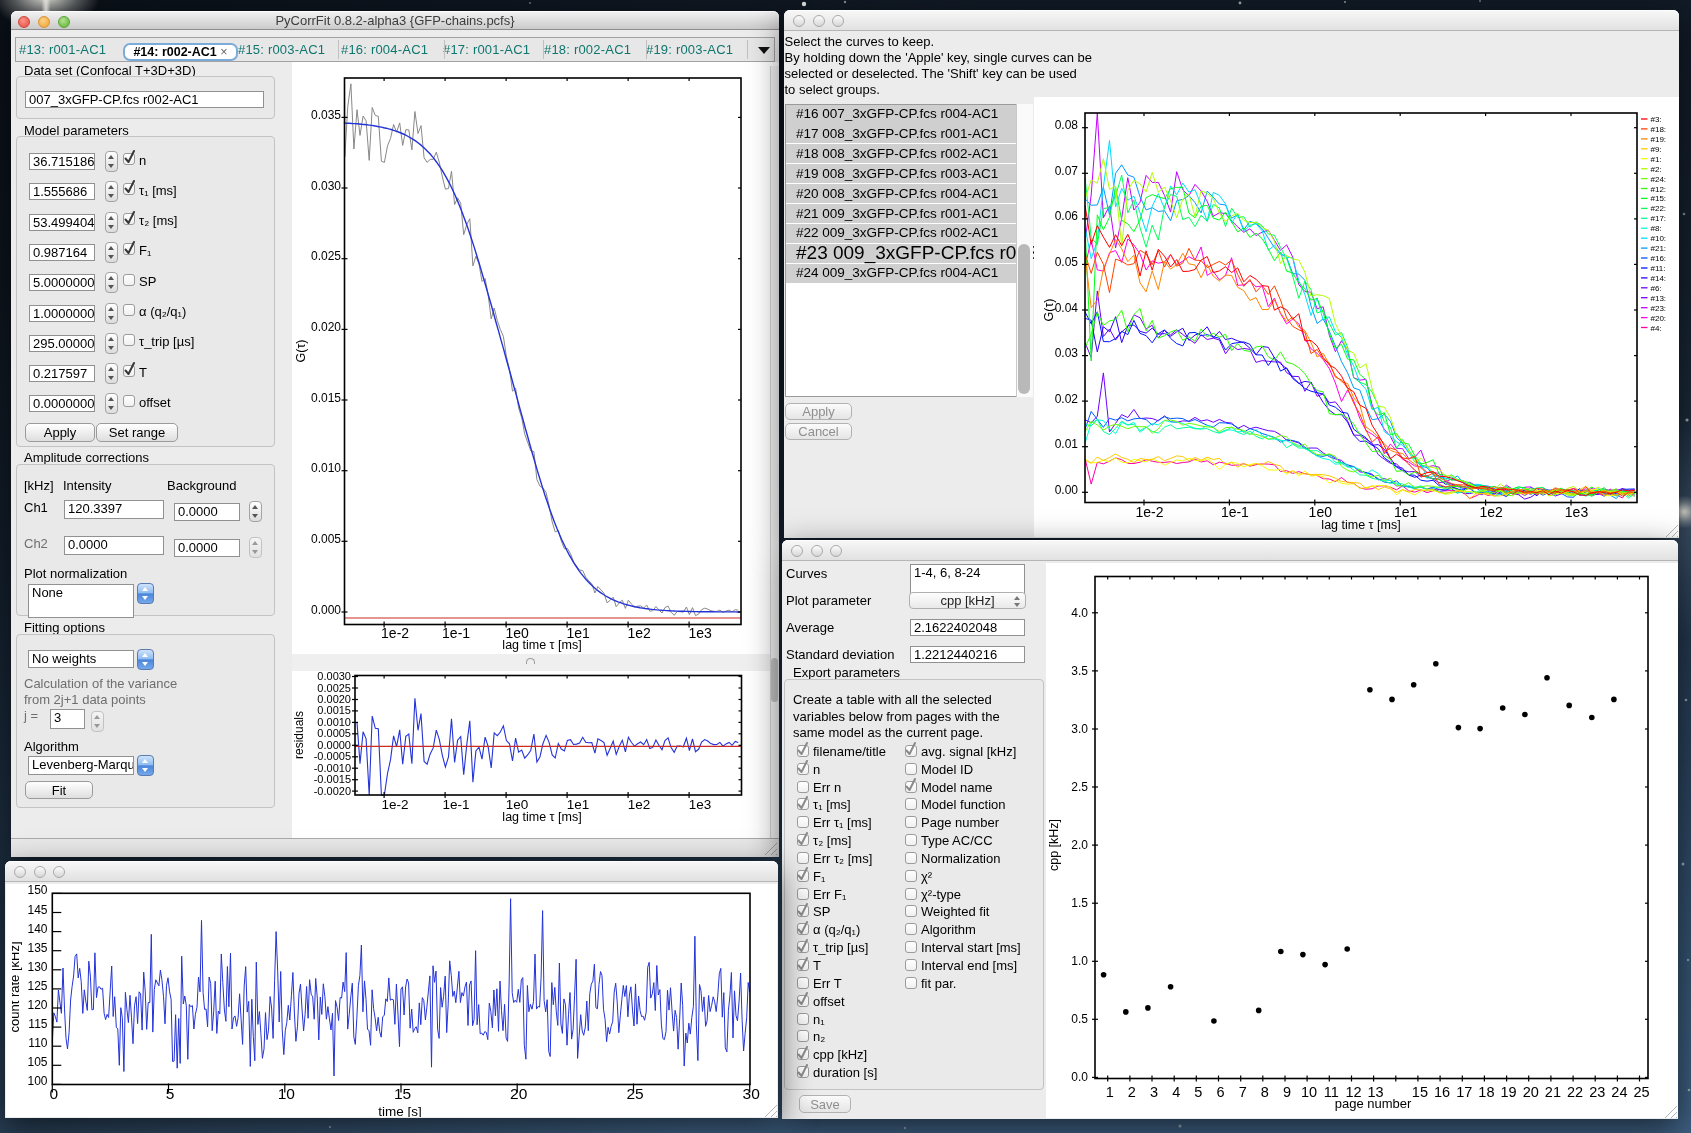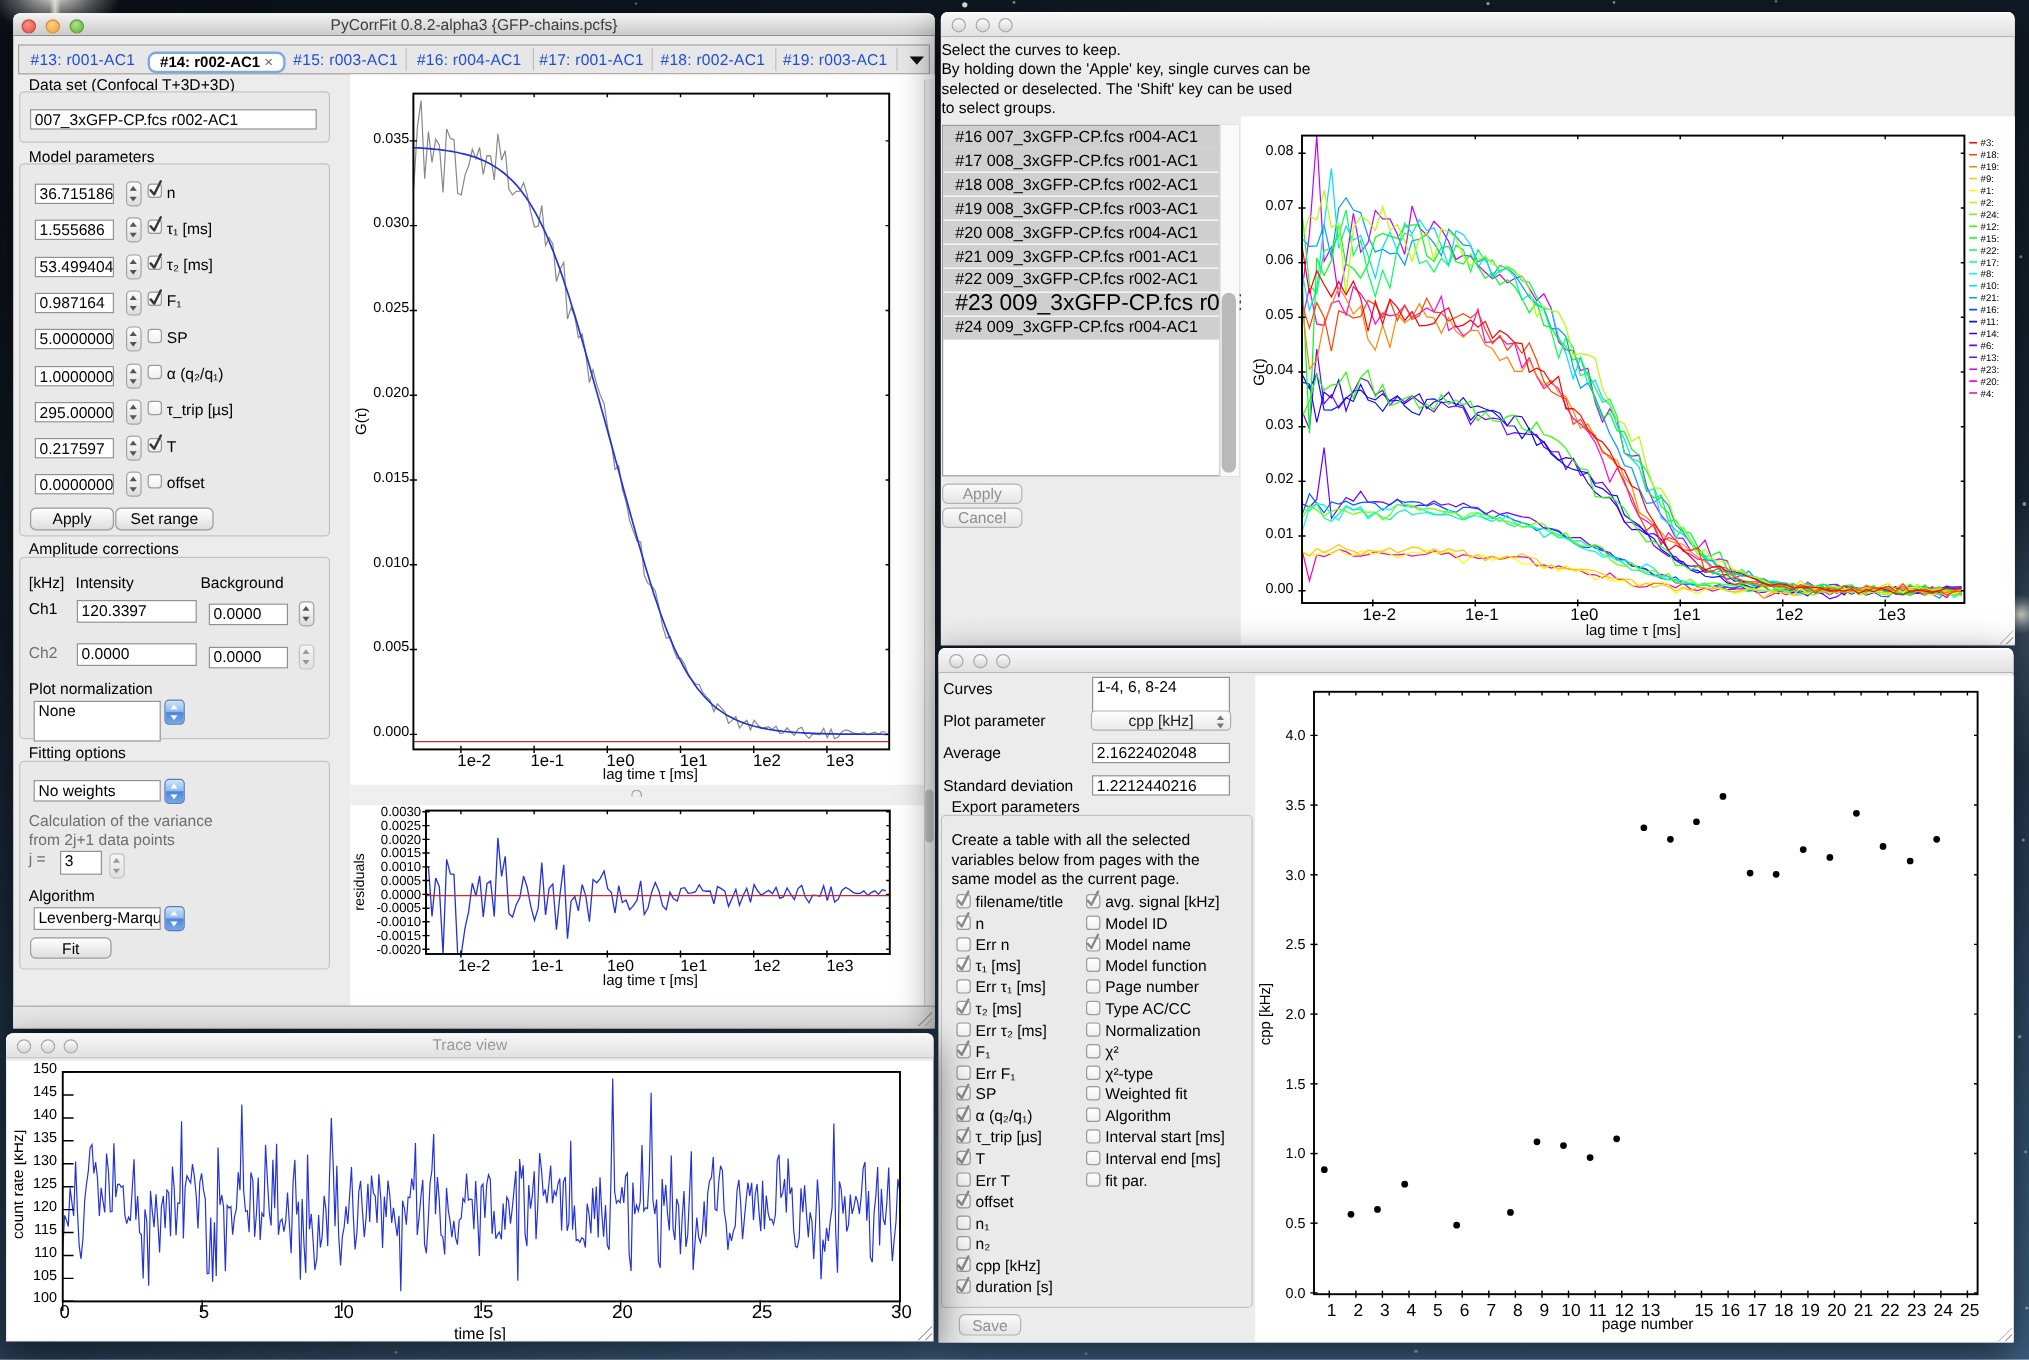--- a/index.html
+++ b/index.html
@@ -29,21 +29,21 @@
  border-radius:5px;font:13px "Liberation Sans", sans-serif;color:#000;display:flex;align-items:center;justify-content:center}
 .btni{color:#8f8f8f;border-color:#b2b2b2;background:linear-gradient(#fbfbfb,#f1f1f1 45%,#e5e5e5)}
 .cb{position:absolute;width:12px;height:12px;background:linear-gradient(#fff,#f0f0f0);border:1px solid #9b9b9b;border-radius:3px}
 .sp{position:absolute;width:13px;height:21px;background:linear-gradient(#fff,#dcdcdc);border:1px solid #a3a3a3;border-radius:4px}
 .tu{position:absolute;width:0;height:0;border-left:3px solid transparent;border-right:3px solid transparent;border-bottom:4px solid #555}
 .td{position:absolute;width:0;height:0;border-left:3px solid transparent;border-right:3px solid transparent;border-top:4px solid #555}
 .bsp{position:absolute;width:17px;height:21px;border-radius:4px;border:1px solid #5a7ab2;
  background:linear-gradient(#cfe3fa 0%,#8fbcf2 46%,#4c86da 52%,#74a8ea 100%)}
 .tuw{position:absolute;width:0;height:0;border-left:3px solid transparent;border-right:3px solid transparent;border-bottom:4px solid #fff}
 .tdw{position:absolute;width:0;height:0;border-left:3px solid transparent;border-right:3px solid transparent;border-top:4px solid #fff}
-.tab{position:absolute;top:37px;height:25px;font:13px/25px "Liberation Sans", sans-serif;text-align:center;color:#1d4ed8;letter-spacing:.2px}
+.tab{position:absolute;top:37px;height:25px;font:13px/25px "Liberation Sans", sans-serif;color:#0f766e;letter-spacing:.2px}
 .tsep{position:absolute;top:40px;height:19px;width:1px;background:#c0c0c0}
 .grip{position:absolute;width:14px;height:14px;background:
  repeating-linear-gradient(135deg,transparent 0 3px,#9a9a9a 3px 4px);
  clip-path:polygon(100% 0,100% 100%,0 100%);opacity:.75}
 </style></head><body>
 <svg style="position:absolute;left:0;top:0" width="1691" height="1133" viewBox="0 0 1691 1133">
     <circle cx="804" cy="4" r="2.2" fill="#fff" opacity="0.90"></circle>
     <circle cx="845" cy="2" r="1.2" fill="#fff" opacity="0.50"></circle>
     <circle cx="1240" cy="3" r="1.4" fill="#fff" opacity="0.60"></circle>
     <circle cx="1345" cy="2" r="1.1" fill="#fff" opacity="0.50"></circle>
@@ -367,21 +367,20 @@
     <div class="cb" style="left:122.5px;top:419.0px"></div>
     <div class="lbl" style="left:139.0px;top:418.0px">Interval end [ms]</div>
     <div class="cb" style="left:122.5px;top:436.8px"></div>
     <div class="lbl" style="left:139.0px;top:435.8px">fit par.</div>
     <div style="position:absolute;left:264px;top:23px;width:632px;height:555px;background:#fff"></div>
     <div class="btn btni" style="left:17px;top:555px;width:52px;height:18px">Save</div>
     <div class="grip" style="right:1px;bottom:1px"></div>
   </div>
 <div class="w" style="left:5px;top:861px;width:773px;height:257px">
     <div class="tbi"></div>
-    <div class="ttl ttli">Trace view</div>
     <div class="tlo" style="left:9.0px;top:5px"></div>
     <div class="tlo" style="left:28.6px;top:5px"></div>
     <div class="tlo" style="left:48.2px;top:5px"></div>
     <div style="position:absolute;left:1px;top:23px;width:771px;height:233px;background:#fff"></div>
     <div class="grip" style="right:1px;bottom:1px"></div>
   </div>
 <svg style="position:absolute;left:292px;top:62px" width="479" height="776" viewBox="292 62 479 776">
     <polyline fill="none" stroke="#888" stroke-width="1.0" points="344.5,108.4 344.5,78.0 344.5,153.8 344.5,80.5 344.8,156.9 347.8,106.2 350.9,83.8 353.9,149.0 357.0,109.7 360.0,135.4 363.1,116.0 366.1,120.8 369.2,160.4 372.2,107.5 375.3,115.5 378.3,116.3 381.4,161.2 384.4,162.4 387.5,145.9 390.5,138.4 393.6,124.5 396.6,132.2 399.7,122.9 402.7,145.4 405.8,129.7 408.8,129.9 411.9,149.9 414.9,111.5 418.0,133.5 421.0,125.6 424.1,157.8 427.1,162.4 430.2,159.4 433.2,159.3 436.3,152.2 439.3,162.3 442.4,177.0 445.4,189.2 448.5,188.5 451.5,171.2 454.6,204.6 457.6,197.9 460.7,203.2 463.7,234.7 466.8,224.4 469.8,218.7 472.9,265.9 475.9,256.3 479.0,263.9 482.0,281.5 485.1,278.4 488.1,294.7 491.2,318.8 494.2,308.0 497.3,320.5 500.3,329.3 503.4,336.4 506.4,356.5 509.5,369.5 512.5,391.2 515.6,388.2 518.6,407.9 521.7,417.8 524.7,433.9 527.8,442.8 530.8,450.9 533.9,451.6 536.9,479.5 540.0,486.3 543.0,488.0 546.1,492.4 549.1,505.7 552.2,521.9 555.2,531.9 558.3,530.5 561.3,541.0 564.4,548.8 567.4,548.4 570.5,553.6 573.5,561.8 576.6,566.3 579.6,570.1 582.7,570.5 585.7,577.2 588.8,580.8 591.8,583.7 594.9,593.0 597.9,586.6 601.0,589.9 604.0,593.2 607.1,602.8 610.1,600.3 613.2,597.2 616.2,606.7 619.3,602.9 622.3,600.2 625.4,608.4 628.4,600.2 631.5,604.2 634.5,607.1 637.6,606.2 640.6,605.8 643.7,607.9 646.7,605.1 649.8,611.2 652.8,610.7 655.9,606.5 658.9,609.9 662.0,613.0 665.0,607.5 668.1,606.1 671.1,612.2 674.2,615.3 677.2,611.5 680.3,611.7 683.3,612.2 686.4,607.0 689.4,614.7 692.5,607.6 695.5,615.6 698.6,614.1 701.6,609.7 704.7,608.2 707.7,609.1 710.8,610.7 713.8,611.4 716.9,611.4 719.9,610.1 723.0,612.4 726.0,611.1 729.1,610.1 732.1,611.9 735.2,609.6 738.2,610.2"></polyline>
     <polyline fill="none" stroke="#2433d8" stroke-width="1.4" points="344.5,122.5 344.5,122.6 344.5,122.7 344.5,122.8 344.5,122.9 344.8,123.0 347.2,123.2 349.6,123.3 352.1,123.5 354.5,123.6 357.0,123.8 359.4,124.0 361.8,124.3 364.3,124.5 366.7,124.8 369.2,125.1 371.6,125.4 374.0,125.8 376.5,126.2 378.9,126.7 381.4,127.1 383.8,127.7 386.2,128.2 388.7,128.9 391.1,129.5 393.6,130.3 396.0,131.1 398.4,132.0 400.9,133.0 403.3,134.0 405.8,135.2 408.2,136.5 410.6,137.8 413.1,139.3 415.5,140.9 418.0,142.7 420.4,144.6 422.8,146.7 425.3,149.0 427.7,151.4 430.2,154.0 432.6,156.9 435.0,160.0 437.5,163.3 439.9,166.8 442.4,170.7 444.8,174.8 447.2,179.1 449.7,183.8 452.1,188.8 454.6,194.0 457.0,199.6 459.4,205.5 461.9,211.7 464.3,218.2 466.8,224.9 469.2,232.0 471.6,239.3 474.1,246.9 476.5,254.7 479.0,262.7 481.4,270.9 483.8,279.2 486.3,287.7 488.7,296.2 491.2,304.8 493.6,313.5 496.0,322.2 498.5,330.9 500.9,339.6 503.4,348.4 505.8,357.2 508.2,366.0 510.7,374.8 513.1,383.7 515.6,392.6 518.0,401.5 520.4,410.4 522.9,419.3 525.3,428.2 527.8,437.0 530.2,445.7 532.6,454.3 535.1,462.8 537.5,471.1 540.0,479.2 542.4,487.1 544.8,494.8 547.3,502.1 549.7,509.2 552.2,516.0 554.6,522.5 557.0,528.6 559.5,534.5 561.9,540.0 564.4,545.3 566.8,550.2 569.2,554.8 571.7,559.2 574.1,563.3 576.6,567.0 579.0,570.6 581.4,573.9 583.9,576.9 586.3,579.8 588.8,582.4 591.2,584.8 593.6,587.1 596.1,589.2 598.5,591.1 601.0,592.8 603.4,594.5 605.8,596.0 608.3,597.3 610.7,598.6 613.2,599.8 615.6,600.8 618.0,601.8 620.5,602.7 622.9,603.6 625.4,604.3 627.8,605.0 630.2,605.6 632.7,606.2 635.1,606.8 637.6,607.2 640.0,607.7 642.4,608.1 644.9,608.5 647.3,608.8 649.8,609.1 652.2,609.4 654.6,609.6 657.1,609.9 659.5,610.1 662.0,610.3 664.4,610.4 666.8,610.6 669.3,610.7 671.7,610.9 674.2,611.0 676.6,611.1 679.0,611.2 681.5,611.3 683.9,611.3 686.4,611.4 688.8,611.5 691.2,611.5 693.7,611.6 696.1,611.6 698.6,611.7 701.0,611.7 703.4,611.7 705.9,611.8 708.3,611.8 710.8,611.8 713.2,611.8 715.6,611.9 718.1,611.9 720.5,611.9 723.0,611.9 725.4,611.9 727.8,611.9 730.3,611.9 732.7,611.9 735.2,611.9 737.6,612.0 740.0,612.0"></polyline>
     <line x1="344.5" y1="618.0" x2="741.0" y2="618.0" stroke="#cc2a22" stroke-width="1.1"></line>

